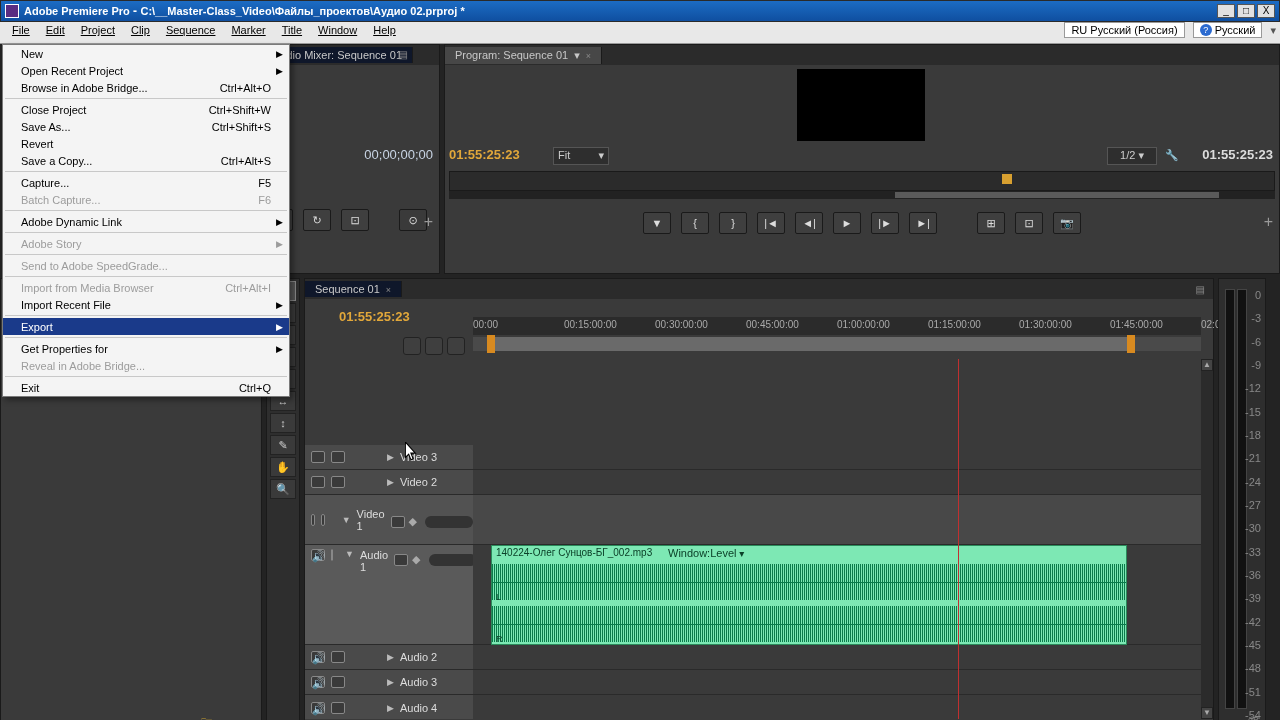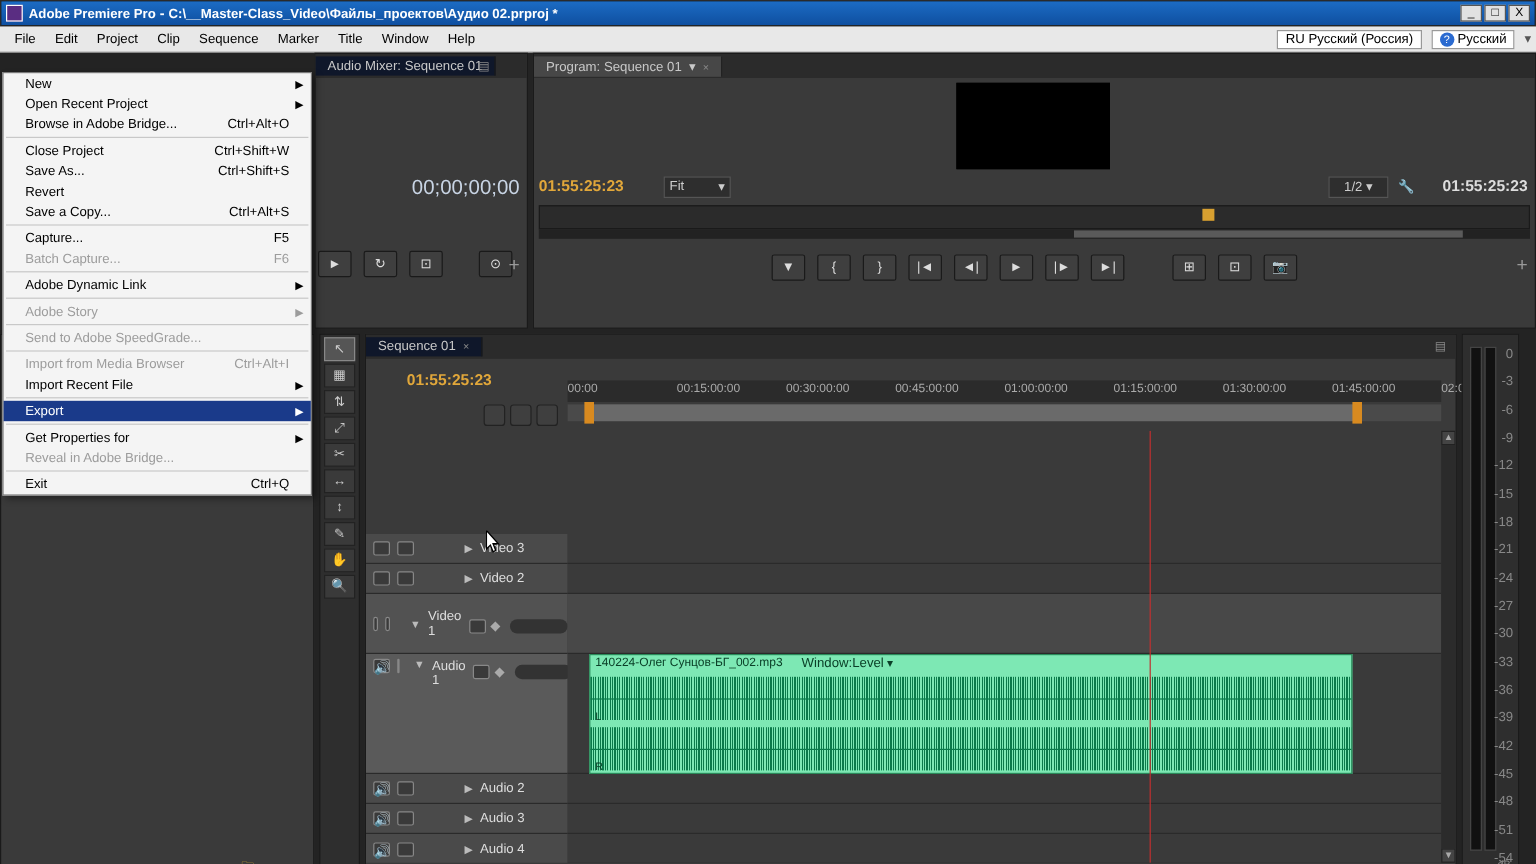--- a/index.html
+++ b/index.html
@@ -1,47 +1,47 @@
 <!DOCTYPE html>
 <html><head>
 <meta charset="utf-8">
 <style>
   *{margin:0;padding:0;box-sizing:border-box;font-family:"Segoe UI",Tahoma,sans-serif;font-size:11px;user-select:none;}
   html,body{width:1280px;height:720px;background:#000;overflow:hidden;}
   .title-bar{height:22px;background:linear-gradient(#1c6cc4,#0f4fa0);color:#fff;display:flex;align-items:center;padding:0 4px;border:1px solid #2a2a2a;}
   .title-bar .app-icon{width:14px;height:14px;background:#5a2d82;border:1px solid #fff;margin-right:5px;}
   .title-bar .title-text{flex:1;font-weight:bold;font-size:12px;}
   .title-bar .win-btn{width:18px;height:14px;background:#e1e1e1;margin-left:2px;border:1px solid #555;font-size:10px;line-height:12px;text-align:center;color:#000;}
-  .menu-bar{height:22px;background:#e8e8e8;display:flex;align-items:center;padding:0 4px;border-bottom:1px solid #999;position:relative;}
+  .menu-bar{height:22px;background:#e8e8e8;display:flex;padding:0 4px;border-bottom:1px solid #999;position:relative;text-decoration:underline;}
   .menu-bar .menu-item{padding:2px 8px;cursor:default;}
   .menu-bar .right-area{position:absolute;right:4px;display:flex;align-items:center;gap:8px;}
   .lang-box{background:#fff;border:1px solid #999;padding:1px 6px;}
   .help-box{background:#fff;border:1px solid #999;padding:1px 6px;display:flex;align-items:center;gap:3px;}
   .help-icon{width:12px;height:12px;border-radius:50%;background:#2a6ad0;color:#fff;font-size:9px;line-height:12px;text-align:center;}
   .app-body{position:absolute;top:44px;left:0;width:1280px;height:676px;background:#232323;}
-  .file-menu{position:absolute;top:0;left:2px;width:258px;background:#f4f4f4;border:1px solid #7a7a7a;box-shadow:3px 3px 6px rgba(0,0,0,.4);z-index:100;margin-top:16px;}
+  .file-menu{position:absolute;top:0;left:2px;width:288px;background:#f4f4f4;border:1px solid #7a7a7a;box-shadow:3px 3px 6px rgba(0,0,0,.4);z-index:100;}
   .file-menu .mi{display:flex;align-items:center;height:17px;padding:0 8px 0 18px;position:relative;color:#000;}
   .file-menu .mi.disabled{color:#9c9c9c;}
   .file-menu .mi .short{position:absolute;right:18px;}
   .file-menu .mi .arrow{position:absolute;right:6px;font-size:9px;}
   .file-menu .mi.hl{background:#1a3a8a;color:#fff;}
   .file-menu .sep{height:1px;background:#c8c8c8;margin:2px 2px;}
   .panel{position:absolute;background:#3a3a3a;border:1px solid #1a1a1a;}
   .panel-tab{height:20px;background:#2b2b2b;display:flex;align-items:center;}
   .tab-label{background:#0f172a;color:#c8c8c8;padding:2px 10px;border-right:1px solid #1a1a1a;position:relative;}
   .tab-label .close-x{margin-left:6px;font-size:9px;color:#888;}
   .source-panel{left:262px;top:0;width:178px;height:230px;}
   .program-panel{left:444px;top:0;width:836px;height:230px;}
   .program-viewer{position:absolute;left:352px;top:24px;width:128px;height:72px;background:#000;border:1px solid #000;}
   .prog-time-left{position:absolute;left:4px;top:102px;color:#e1a73a;font-weight:bold;font-size:13px;}
   .prog-time-right{position:absolute;right:6px;top:102px;color:#ddd;font-weight:bold;font-size:13px;}
   .fit-dd{position:absolute;left:108px;top:102px;width:56px;height:18px;background:#2e2e2e;border:1px solid #555;color:#ccc;padding:1px 4px;}
   .zoom-dd{position:absolute;right:122px;top:102px;width:50px;height:18px;background:#2e2e2e;border:1px solid #555;color:#ccc;padding:1px 4px;text-align:center;}
   .wrench{position:absolute;right:100px;top:104px;color:#ccc;}
-  .src-time{position:absolute;right:6px;top:102px;color:#c8d4e4;font-size:17px;}
+  .src-time{position:absolute;right:6px;top:102px;color:#c8d4e4;font-size:13px;}
   .scrub-bar{position:absolute;left:4px;top:126px;right:4px;height:20px;background:#2b2b2b;border:1px solid #1a1a1a;}
   .scrub-marker{position:absolute;top:2px;width:10px;height:10px;background:#d8a030;left:67%;}
   .scroll-thin{position:absolute;left:4px;top:146px;right:4px;height:8px;background:#222;}
   .scroll-thumb{position:absolute;left:54%;top:1px;width:324px;height:6px;background:#5a5a5a;}
   .transport{position:absolute;left:0;right:0;top:164px;height:28px;display:flex;align-items:center;justify-content:center;gap:10px;}
   .tbtn{width:28px;height:22px;background:#3f3f3f;border:1px solid #1a1a1a;color:#ddd;font-size:11px;line-height:20px;text-align:center;border-radius:2px;}
   .plus-btn{position:absolute;right:6px;top:168px;color:#999;font-size:16px;}
   .src-transport{position:absolute;left:2px;top:164px;display:flex;gap:10px;}
   .lower-left{left:0;top:234px;width:262px;height:462px;}
   .lower-left .bin-icon{position:absolute;bottom:6px;left:200px;color:#c8a030;}

